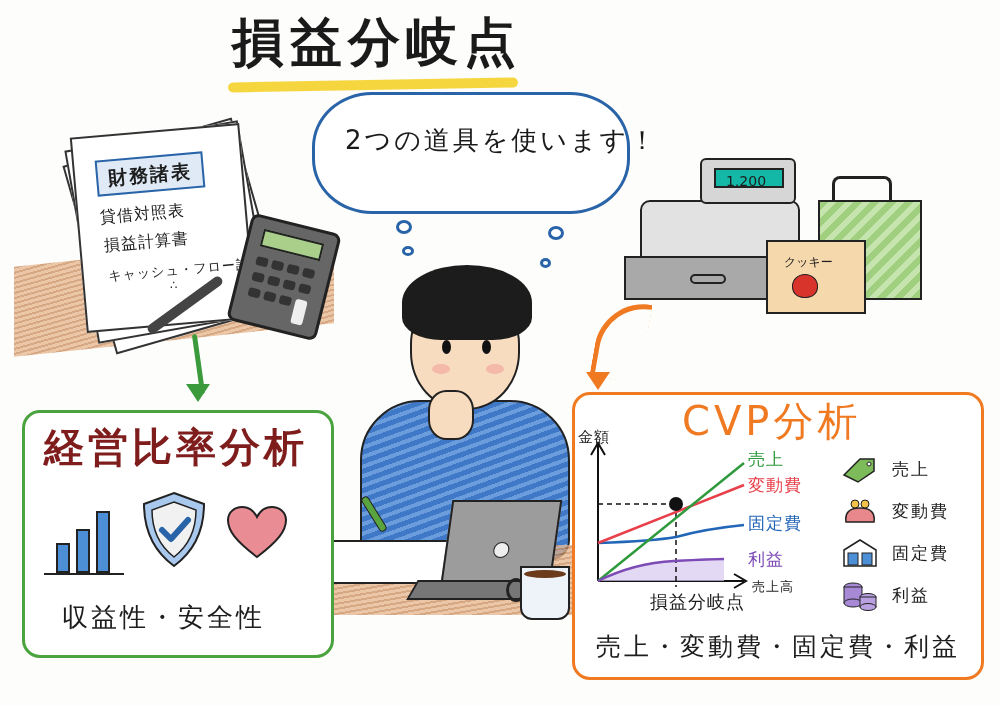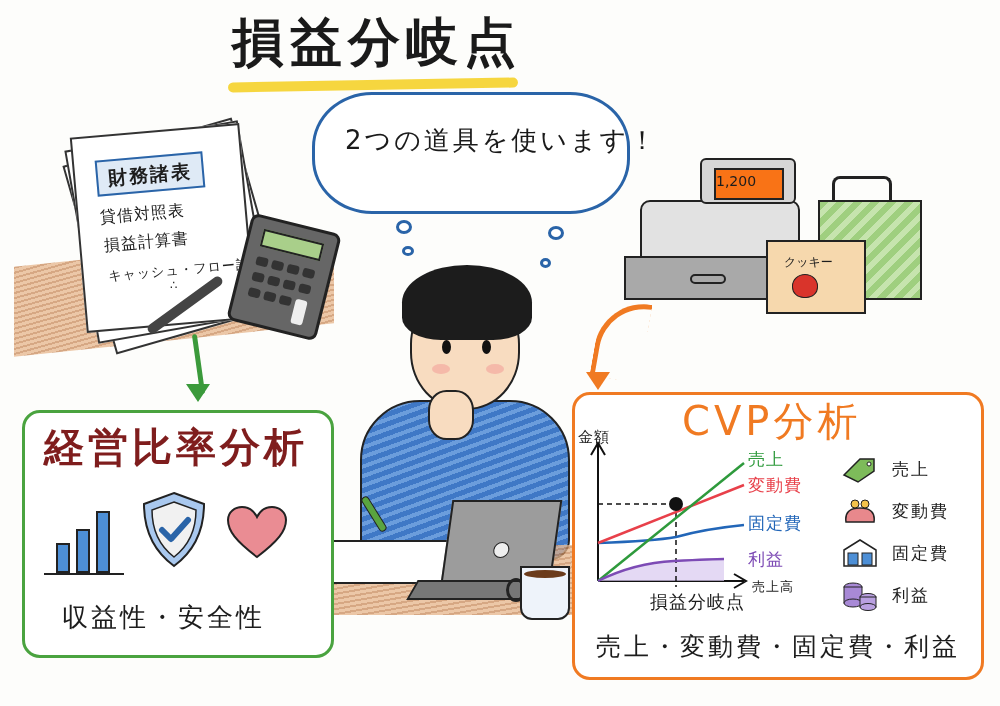--- a/index.html
+++ b/index.html
@@ -52,21 +52,21 @@
   .panel-orange-foot { left: 596px; top: 630px; font-size: 25px; letter-spacing: 3px; }
 
   .chart-svg { left: 574px; top: 425px; }
   .chart-label { font-size: 15px; letter-spacing: 1px; }
 
   .legend-item { display: flex; align-items: center; gap: 14px; height: 42px; }
   .legend-label { font-size: 17px; letter-spacing: 2px; }
 
   
   .register-top { left: 700px; top: 158px; width: 96px; height: 46px; background: #d6d6d6; border: 2px solid #222; border-radius: 6px; }
-  .register-screen { left: 12px; top: 8px; width: 70px; height: 32px; background: #f97316; border: 2px solid #222; font-size: 14px; text-align: left; padding-right: 6px; line-height: 22px; }
+  .register-screen { left: 12px; top: 8px; width: 70px; height: 20px; background: #14b8a6; border: 2px solid #222; font-size: 14px; text-align: center; padding-right: 6px; line-height: 22px; }
   .register-body { left: 640px; top: 200px; width: 160px; height: 58px; background: #e2e2e2; border: 2px solid #222; border-radius: 10px 10px 0 0; }
   .register-drawer { left: 624px; top: 256px; width: 168px; height: 44px; background: #a9a9a9; border: 2px solid #222; }
   .drawer-handle { left: 64px; top: 16px; width: 36px; height: 10px; border: 2px solid #222; border-radius: 5px; }
   .bag { left: 818px; top: 200px; width: 104px; height: 100px; background: repeating-linear-gradient(135deg, #9fcf7f 0 6px, #c6e4ae 6px 12px); border: 2px solid #222; }
   .bag-handle { left: 832px; top: 176px; width: 60px; height: 36px; border: 3px solid #222; border-bottom: none; border-radius: 8px 8px 0 0; }
   .box { left: 766px; top: 240px; width: 100px; height: 74px; background: #f6d8ad; border: 2px solid #222; }
   .box-label { left: 16px; top: 12px; font-size: 12px; }
   .apple { left: 24px; top: 32px; width: 26px; height: 24px; background: #d9342b; border-radius: 50% 50% 45% 45%; border: 1px solid #222; }
 
   

